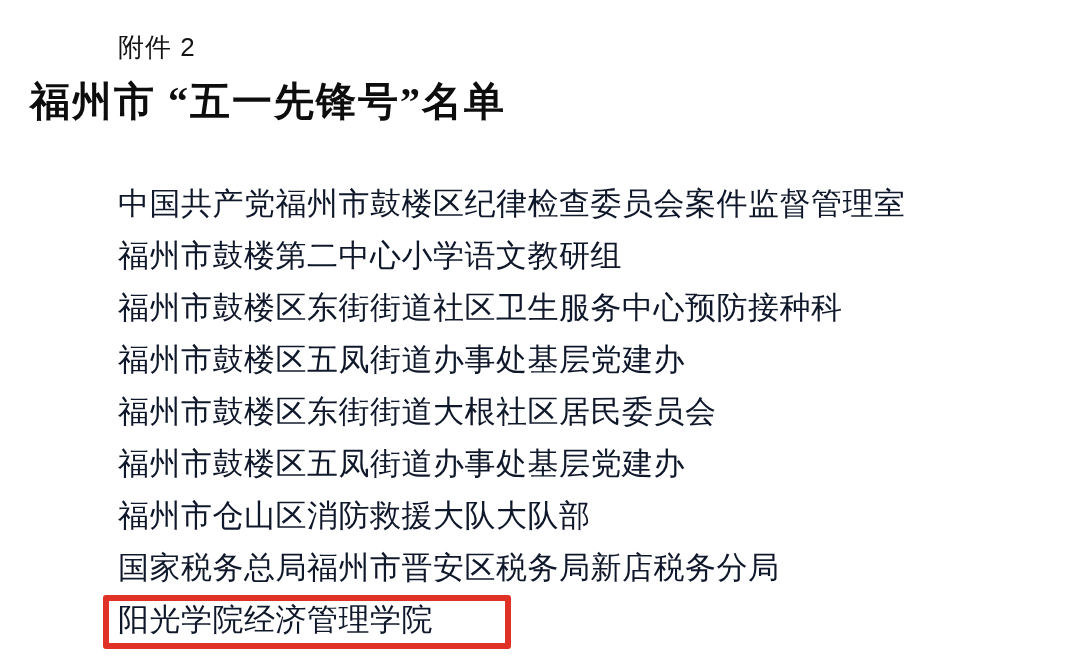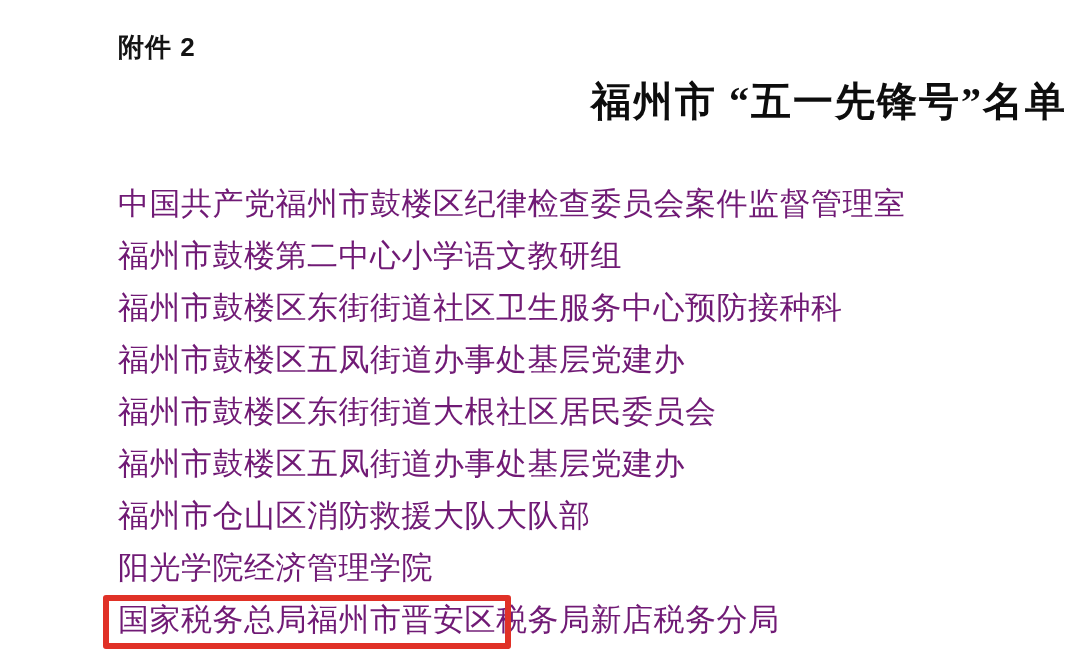--- a/index.html
+++ b/index.html
@@ -20,48 +20,48 @@
     width: 1080px;
     height: 658px;
     box-sizing: border-box;
     padding: 0;
   }
   .attachment-label {
     position: absolute;
     left: 118px;
     top: 30px;
     font-size: 26px;
-    font-weight: bold;
+    font-weight: normal;
     letter-spacing: 1px;
     color: #141414;
     font-family: "Liberation Sans", "DejaVu Sans", sans-serif;
   }
   .doc-title {
     position: absolute;
     left: 0;
-    right: 13px;
+    right: 3px;
     top: 74px;
-    text-align: right;
+    text-align: left;
     font-size: 40px;
     font-weight: bold;
     letter-spacing: 2px;
     color: #0d0d0d;
     font-family: "Liberation Serif", "DejaVu Serif", serif;
     padding-left: 30px;
   }
   .entry-list {
     position: absolute;
     left: 118px;
     top: 178px;
     width: 900px;
   }
   .entry {
     font-size: 31px;
     line-height: 52px;
-    color: #701a75;
+    color: #0f172a;
     white-space: nowrap;
     font-family: "Liberation Serif", "DejaVu Serif", serif;
     letter-spacing: 0.5px;
   }
   .entry.highlighted {
     position: relative;
   }
   .highlight-box {
     position: absolute;
     left: 103px;
@@ -84,19 +84,19 @@
   <div class="doc-title">福州市 “五一先锋号”名单</div>
 
   <div class="entry-list">
     <div class="entry">中国共产党福州市鼓楼区纪律检查委员会案件监督管理室</div>
     <div class="entry">福州市鼓楼第二中心小学语文教研组</div>
     <div class="entry">福州市鼓楼区东街街道社区卫生服务中心预防接种科</div>
     <div class="entry">福州市鼓楼区五凤街道办事处基层党建办</div>
     <div class="entry">福州市鼓楼区东街街道大根社区居民委员会</div>
     <div class="entry">福州市鼓楼区五凤街道办事处基层党建办</div>
     <div class="entry">福州市仓山区消防救援大队大队部</div>
+    <div class="entry">国家税务总局福州市晋安区税务局新店税务分局</div>
     <div class="entry highlighted">阳光学院经济管理学院</div>
-    <div class="entry">国家税务总局福州市晋安区税务局新店税务分局</div>
   </div>
 
   <div class="highlight-box"></div>
 
 </div>
 
 </body></html>

